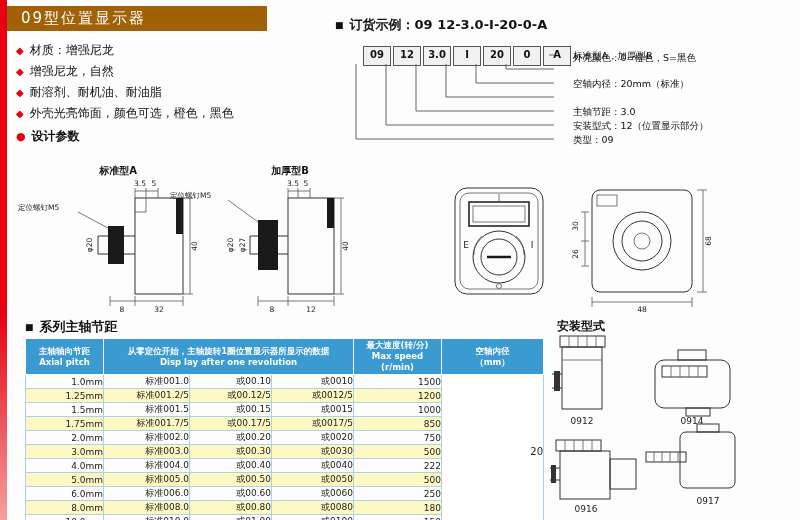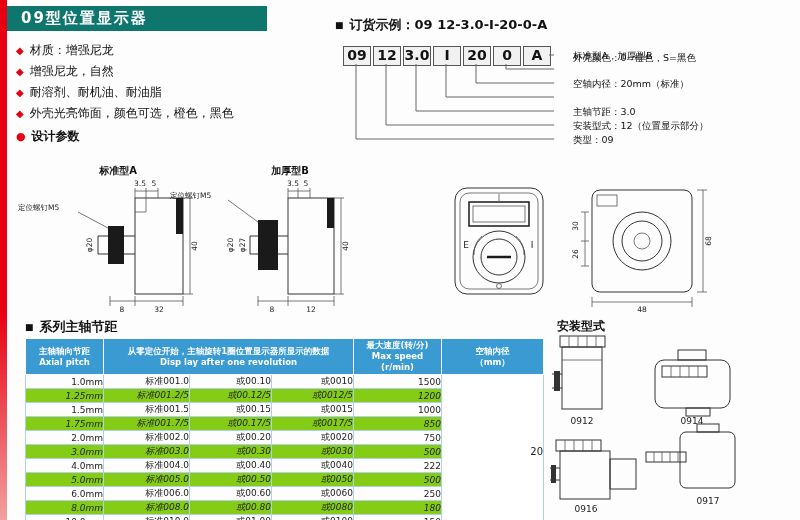--- a/index.html
+++ b/index.html
@@ -2,46 +2,46 @@
 <html><head>
 <meta charset="utf-8">
 <style>
   html,body{margin:0;padding:0;}
   body{width:800px;height:520px;background:#ffffff;color:#111;
        font-family:"DejaVu Sans","Liberation Sans",sans-serif;}
   .page{position:relative;width:800px;height:520px;overflow:hidden;background:#fdfdfd;}
   .abs{position:absolute;}
   .left-strip{left:0;top:0;width:7px;height:520px;
     background:linear-gradient(180deg,#e60012 0%,#e60012 60%,#f3a0a0 100%);}
-  .title-banner{left:7px;top:6px;width:246px;height:25px;background:#0f766e;color:#fff;
-    font-weight:bold;font-size:15px;line-height:25px;padding-left:14px;letter-spacing:2px;}
+  .title-banner{left:7px;top:6px;width:246px;height:25px;background:#a16207;color:#fff;
+    font-weight:normal;font-size:15px;line-height:25px;padding-left:14px;letter-spacing:2px;}
   .feature{left:16px;font-size:12px;display:flex;align-items:center;gap:6px;white-space:nowrap;}
   .b-diamond{color:#e60012;font-size:10px;}
   .b-dot{color:#e60012;font-size:11px;}
   .b-sq{color:#111;font-size:9px;}
   .bold{font-weight:bold;}
   .order-title{left:335px;top:16px;font-size:13px;font-weight:bold;display:flex;gap:6px;align-items:center;white-space:nowrap;}
   .code-box{position:absolute;top:46px;width:26px;height:18px;border:1px solid #555;background:#f1f1f1;
-    font-size:14px;font-weight:bold;text-align:center;line-height:16px;}
+    font-size:10px;font-weight:bold;text-align:center;line-height:16px;margin-left:20px;}
   .legend-item{left:557px;font-size:9.5px;line-height:11px;white-space:nowrap;color:#111;margin-left:16px;}
   svg text{font-family:"DejaVu Sans","Liberation Sans",sans-serif;}
   .ln{fill:none;stroke:#333;stroke-width:1;}
   .lnt{fill:none;stroke:#555;stroke-width:0.8;}
   .dim{font-size:7.5px;fill:#222;}
   .dlabel{font-size:10px;fill:#111;font-weight:bold;}
   .screw{font-size:7.5px;fill:#222;}
   .model-label{font-size:9px;fill:#222;}
   .sec-title{left:25px;top:318px;font-size:13px;font-weight:bold;display:flex;gap:6px;align-items:center;}
   .inst-title{left:557px;top:318px;font-size:12px;font-weight:bold;}
   table.pitch{position:absolute;left:25px;top:338px;border-collapse:collapse;table-layout:fixed;
     width:518px;font-size:9px;border:1px solid #8fc0e2;}
   table.pitch th{background:#3a9ad2;color:#fff;font-weight:bold;border:1px solid #fff;
     padding:1px 0;font-size:8.5px;line-height:1.3;}
   table.pitch td{border:1px solid #aed0e8;text-align:right;height:13px;padding:0;color:#222;}
-  tr.alt td{background:#84cc16;font-style:italic;}
+  tr.alt td{background:#fef9c3;}
   td.bore{background:#fff;font-size:10px;}
 </style>
 </head>
 <body>
 
 <div class="page">
 
   <div class="abs left-strip"></div>
   <div class="abs title-banner">09型位置显示器</div>
 

